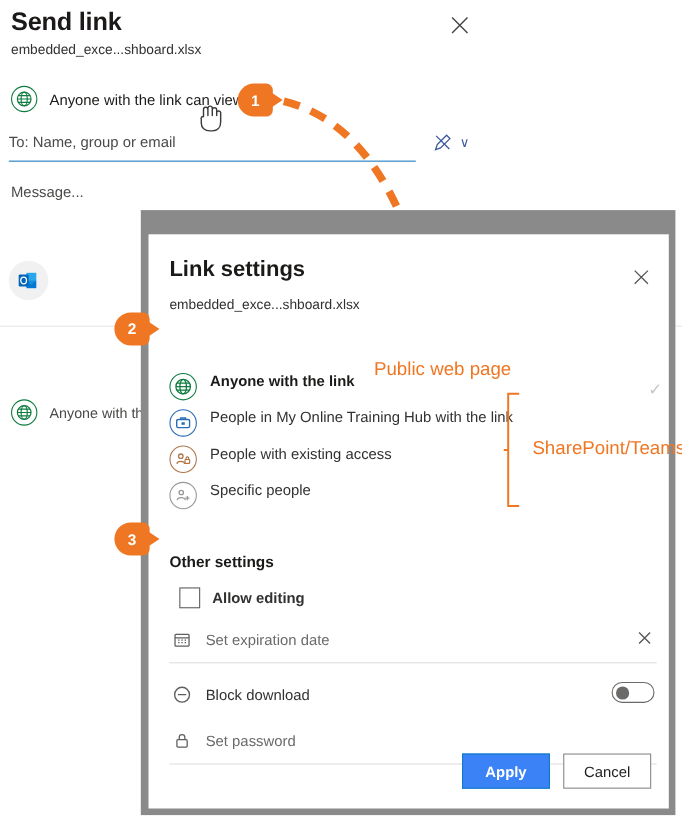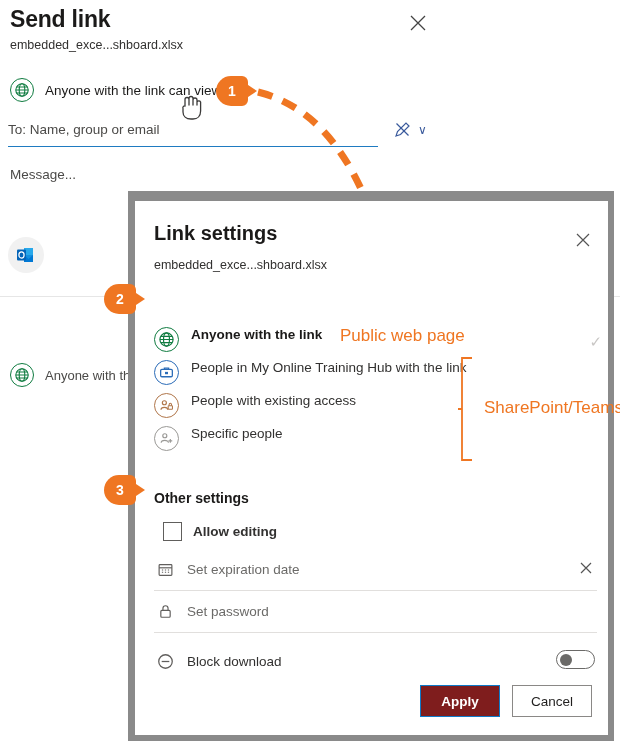--- a/index.html
+++ b/index.html
@@ -34,21 +34,21 @@
   .sl-copy-scope{position:absolute;left:10px;top:363px;display:flex;align-items:center;gap:11px;}
   .sl-copy-scope-text{font-size:13px;color:#4b4a48;white-space:nowrap;}
 
   
   .circ{width:24px;height:24px;border-radius:50%;border:1.4px solid #107c41;
         display:flex;align-items:center;justify-content:center;flex:none;box-sizing:border-box;}
 
   
   #link-settings{
     position:absolute;left:128px;top:191px;width:486px;height:550px;
-    background:#8a8a8a;box-sizing:border-box;padding:10px 6px 6px 7px;
+    background:#8a8a8a;box-sizing:border-box;padding:22px 6px 6px 7px;
   }
   #ls-inner{width:100%;height:100%;background:#fff;position:relative;box-sizing:border-box;}
 
   .ls-title{position:absolute;left:19px;top:21px;font-size:20px;font-weight:bold;color:#1b1a19;}
   .ls-file{position:absolute;left:19px;top:57px;font-size:12.5px;color:#323130;}
   .ls-close{position:absolute;right:14px;top:28px;width:22px;height:22px;color:#555;}
 
   .ls-question{position:absolute;left:19px;top:96px;font-size:14px;font-weight:bold;color:#1b1a19;}
   .ls-learn{color:#0f6cbd;font-weight:normal;}
 
@@ -80,21 +80,21 @@
   .tgl-row{height:44px;margin-top:6px;}
   .tgl-ico{width:22px;display:flex;align-items:center;justify-content:center;color:#605e5c;flex:none;}
   .tgl-label{font-size:13.5px;color:#323130;}
   .toggle{position:absolute;right:2px;top:11px;width:39px;height:19px;border-radius:10px;
      border:1.6px solid #6b6a68;background:#fff;box-sizing:border-box;}
   .toggle .knob{position:absolute;left:3px;top:2.6px;width:12px;height:12px;border-radius:50%;background:#6b6a68;}
 
   .ls-footer{position:absolute;right:16px;bottom:18px;display:flex;gap:12px;}
   .btn{height:32px;min-width:80px;font-size:13.5px;font-family:"Liberation Sans",sans-serif;
        display:flex;align-items:center;justify-content:center;box-sizing:border-box;cursor:pointer;}
-  .btn-apply{background:#7f1d1d;color:#fff;border:1px solid #0f7ac8;font-weight:bold;}
+  .btn-apply{background:#3b82f6;color:#fff;border:1px solid #0f7ac8;font-weight:bold;}
   .btn-cancel{background:#fff;color:#201f1e;border:1px solid #8a8886;}
 
   
   .anno{position:absolute;}
   .callout{position:absolute;width:42px;height:30px;}
   .callout .body{position:absolute;left:0;top:0;width:32px;height:30px;background:#ef7622;
      border-radius:15px 6px 6px 15px;}
   .callout .tip{position:absolute;left:26px;top:5px;width:0;height:0;
      border-top:10px solid transparent;border-bottom:10px solid transparent;border-left:15px solid #ef7622;}
   .callout .num{position:absolute;left:0;top:0;width:32px;height:30px;display:flex;
@@ -254,42 +254,42 @@
           </svg>
         </span>
         <span class="field-ph">Set expiration date</span>
         <span class="field-x">
           <svg width="18" height="18" viewBox="0 0 18 18">
             <path d="M4 4 L14 14 M14 4 L4 14" stroke="#555" stroke-width="1.2" fill="none"></path>
           </svg>
         </span>
       </div>
 
-      <div class="set-row field-row">
-        <span class="field-ico">
-          <svg width="17" height="17" viewBox="0 0 16 16">
-            <rect x="3.6" y="7" width="8.8" height="6.4" rx=".9" fill="none" stroke="#605e5c" stroke-width="1.1"></rect>
-            <path d="M5.6 7 V5 A2.4 2.4 0 0 1 10.4 5 V7" fill="none" stroke="#605e5c" stroke-width="1.1"></path>
-          </svg>
-        </span>
-        <span class="field-ph">Set password</span>
-      </div>
-
       <div class="set-row tgl-row">
         <span class="tgl-ico">
           <svg width="19" height="19" viewBox="0 0 18 18">
             <circle cx="9" cy="9" r="6.4" fill="none" stroke="#605e5c" stroke-width="1.2"></circle>
             <path d="M5.4 9 H12.6" stroke="#605e5c" stroke-width="1.2"></path>
           </svg>
         </span>
         <span class="tgl-label">Block download</span>
         <span class="toggle">
           <span class="knob"></span>
         </span>
       </div>
+
+      <div class="set-row field-row">
+        <span class="field-ico">
+          <svg width="17" height="17" viewBox="0 0 16 16">
+            <rect x="3.6" y="7" width="8.8" height="6.4" rx=".9" fill="none" stroke="#605e5c" stroke-width="1.1"></rect>
+            <path d="M5.6 7 V5 A2.4 2.4 0 0 1 10.4 5 V7" fill="none" stroke="#605e5c" stroke-width="1.1"></path>
+          </svg>
+        </span>
+        <span class="field-ph">Set password</span>
+      </div>
     </div>
 
     <div class="ls-footer">
       <div class="btn btn-apply">Apply</div>
       <div class="btn btn-cancel">Cancel</div>
     </div>
 
   </div>
 </div>
 

